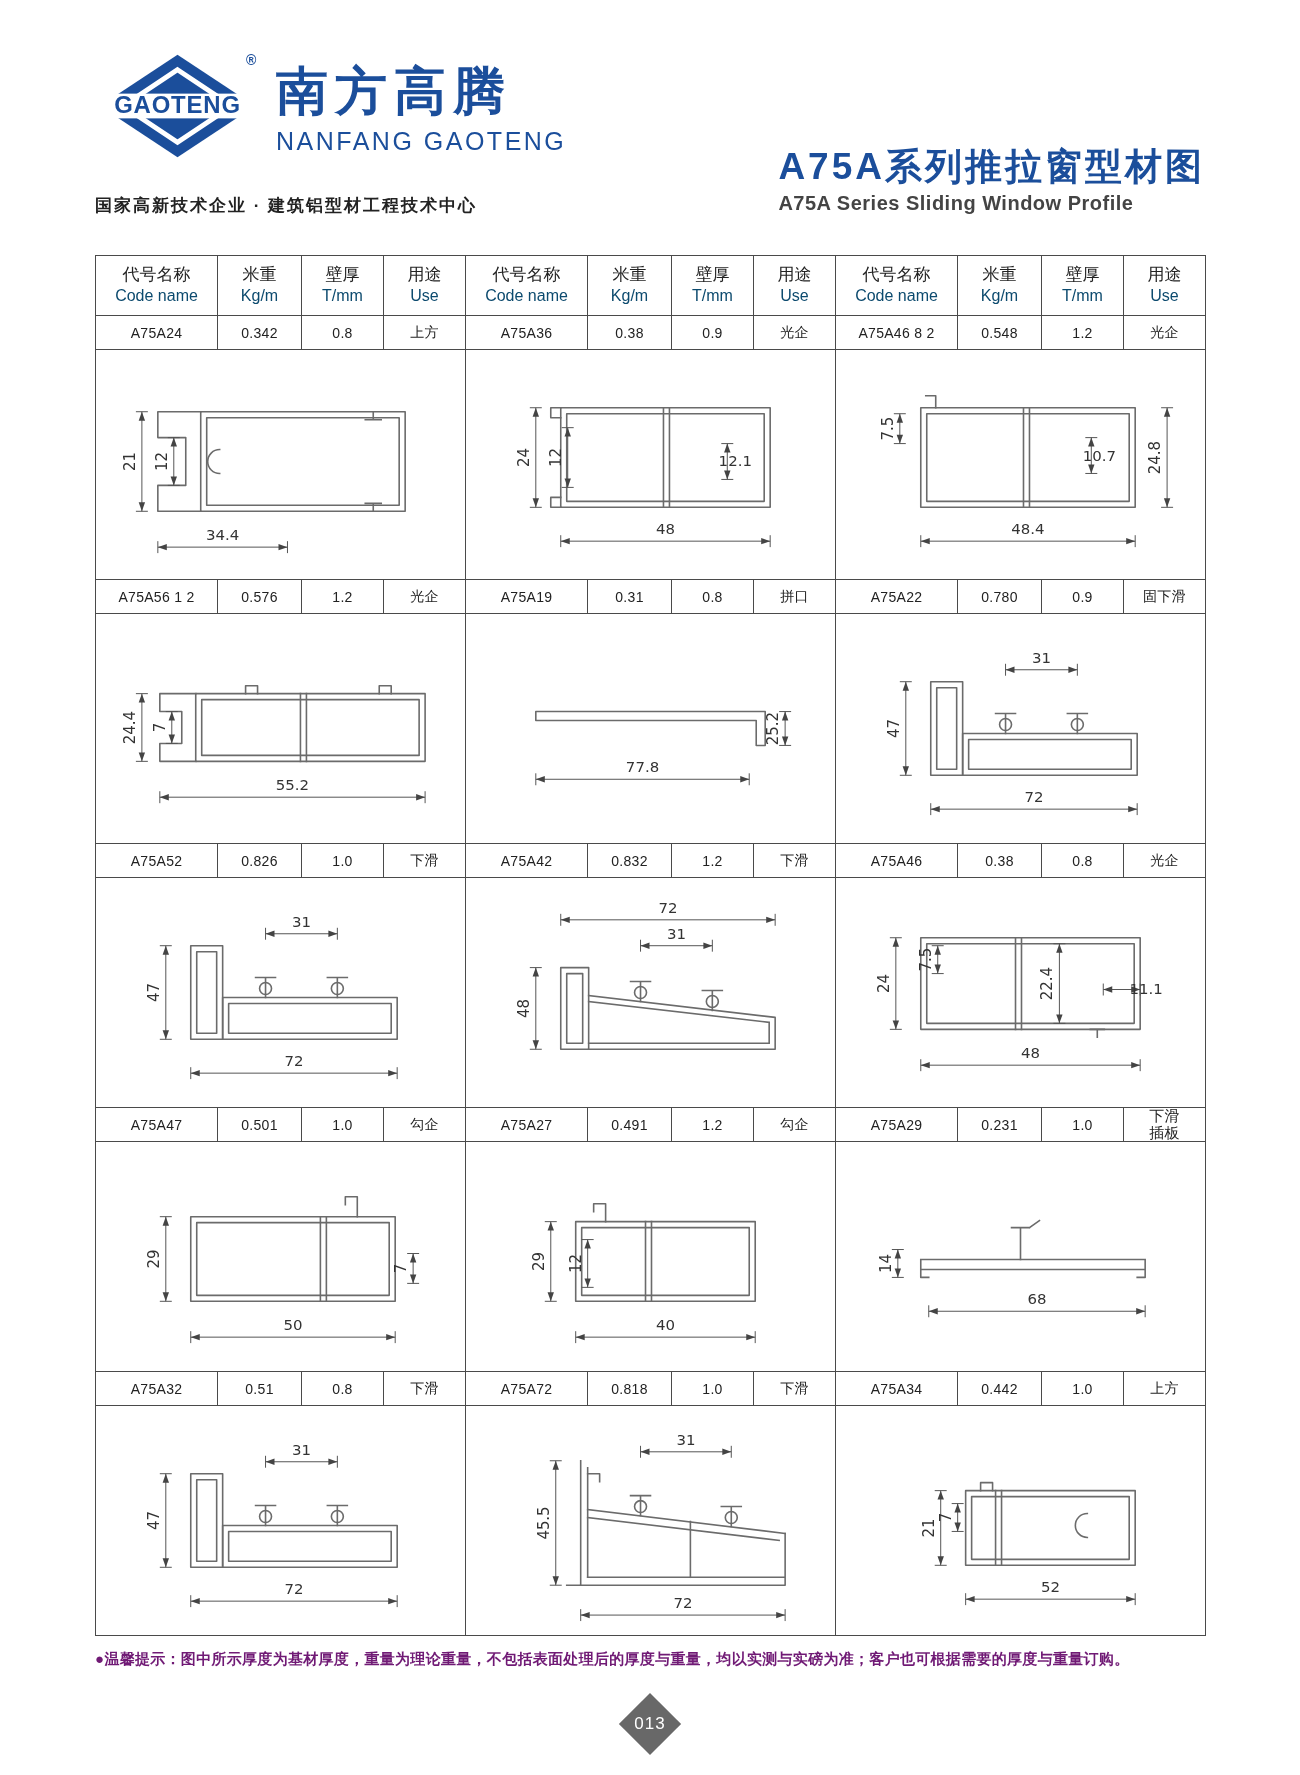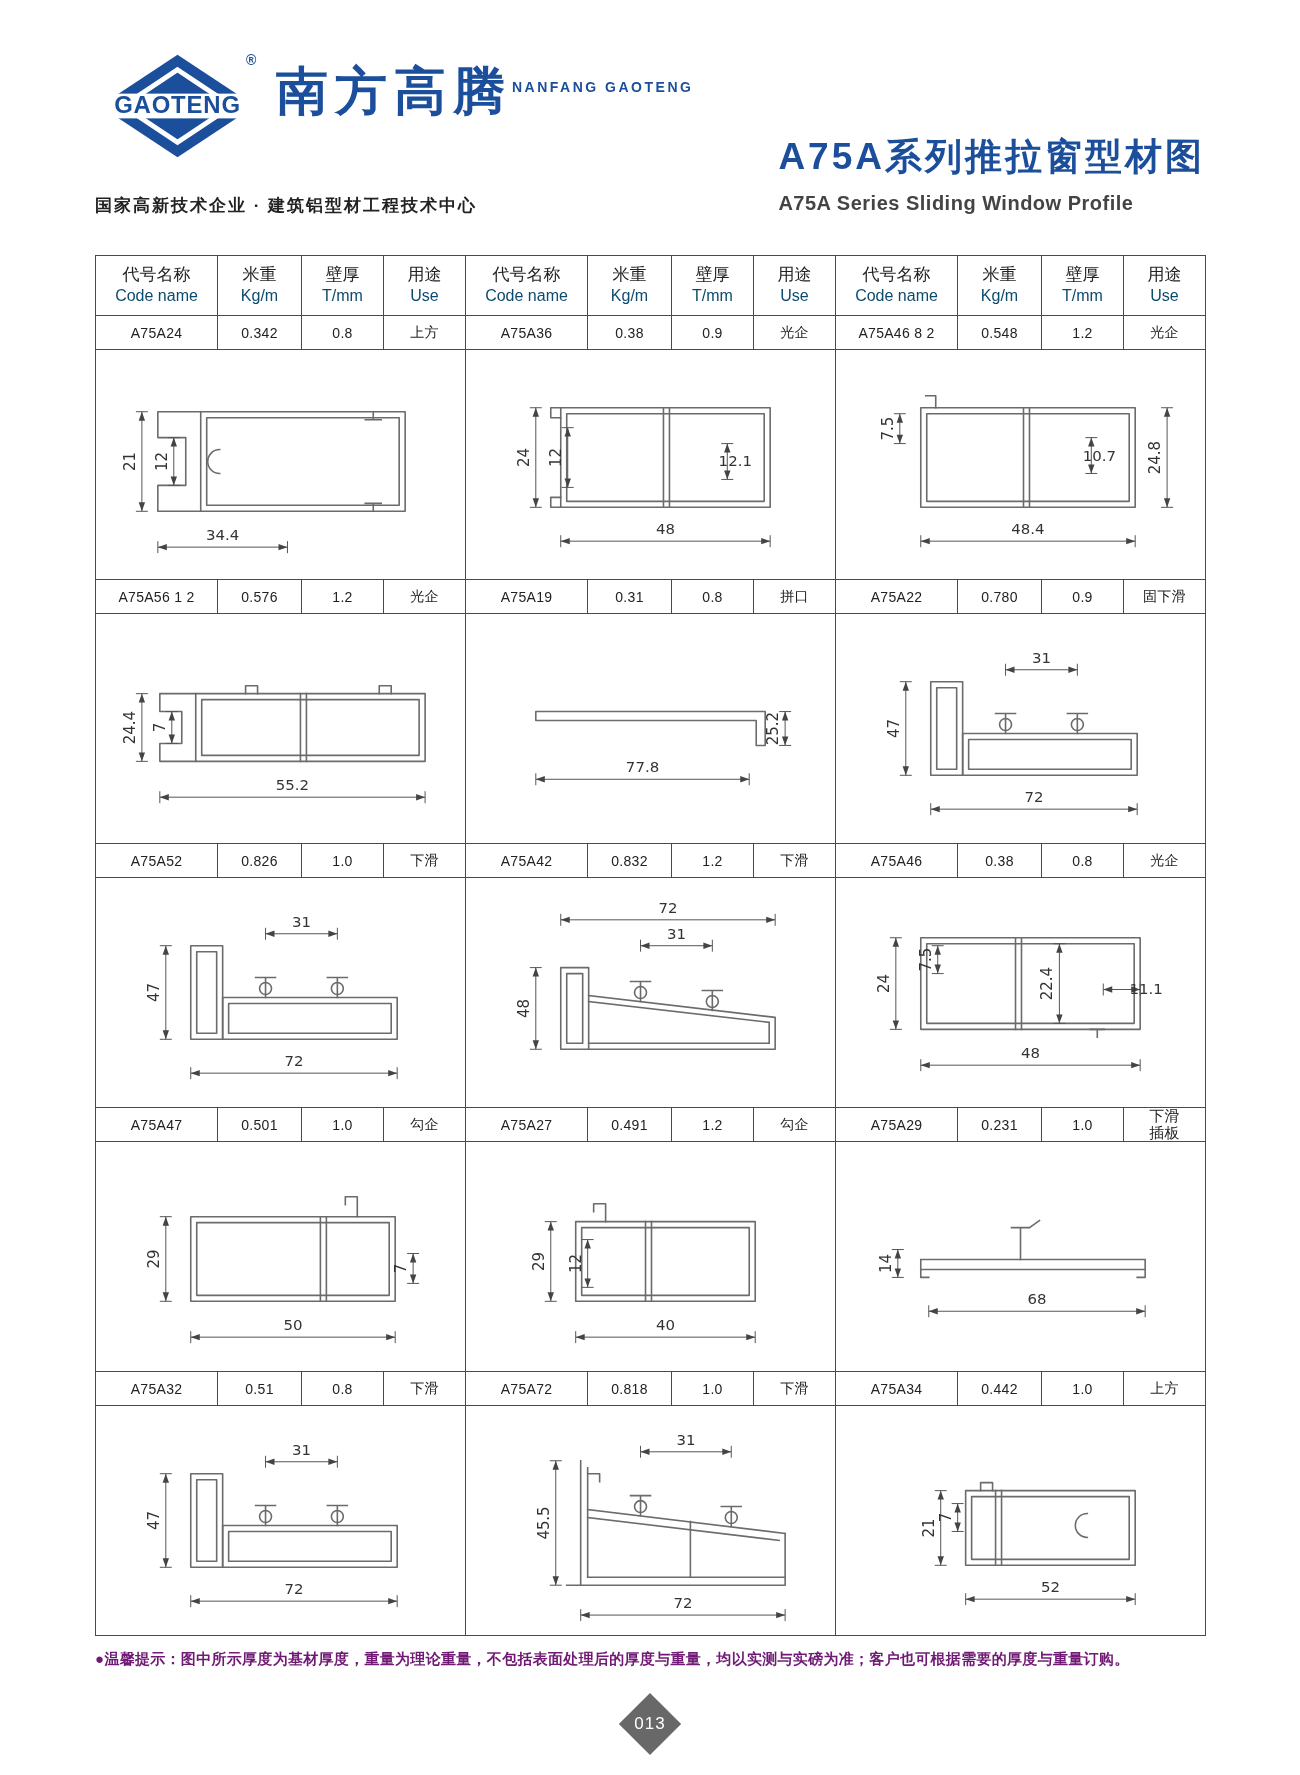--- a/index.html
+++ b/index.html
@@ -8,27 +8,27 @@
     --badge:#686868;
   }
   *{margin:0;padding:0;box-sizing:border-box}
   html,body{background:#fff}
   body{width:1300px;height:1775px;position:relative;font-family:"Liberation Sans",sans-serif;color:#222;overflow:hidden}
   .header{position:absolute;left:95px;width:1110px;top:50px;display:flex;justify-content:space-between;align-items:flex-end}
   .brand-row{display:flex;align-items:flex-start;gap:16px}
   .logo{display:block}
   .logo-fill{fill:var(--blue)}
   .logo-text{fill:var(--blue);font-weight:bold;font-family:"Liberation Sans",sans-serif}
-  .brand-names{display:flex;justify-content:center;margin-top:14px}
+  .brand-names{display:flex;flex-direction:column;justify-content:center;margin-top:14px}
   .brand-cn{font-size:52px;font-weight:bold;color:var(--blue);letter-spacing:7px;line-height:1.05}
-  .brand-en{font-size:14px;font-weight:bold;color:var(--blue);letter-spacing:2.5px;margin-top:15px}
+  .brand-en{font-size:25px;font-weight:normal;color:var(--blue);letter-spacing:2.5px;margin-top:8px}
   .tagline{margin-top:32px;font-size:17px;letter-spacing:2px;color:#222;font-weight:600}
   .title-block{padding-bottom:2px}
   .title-cn{font-size:37px;font-weight:bold;color:var(--blue);letter-spacing:3px}
-  .title-en{font-size:20px;color:#444;margin-top:10px;font-weight:600;letter-spacing:0.5px}
+  .title-en{font-size:20px;color:#444;margin-top:0;font-weight:600;letter-spacing:0.5px}
   .ptable{position:absolute;left:95px;top:255px;width:1111px;border-top:1px solid var(--border);border-left:1px solid var(--border);display:grid;grid-template-columns:repeat(3,122px 84px 82px 82px)}
   .tcell{border-right:1px solid var(--border);border-bottom:1px solid var(--border);display:flex;flex-direction:column;align-items:center;justify-content:center;text-align:center;background:#fff}
   .hcell{height:60px;font-size:17px;line-height:1.3}
   .hcell .en{font-size:16px;color:#0c4a6e}
   .dcell{height:34px;font-size:14px;letter-spacing:0.3px}
   .use2{font-size:15px;line-height:1.08}
   .gcell{height:230px;padding:0;overflow:hidden}
   svg.draw{display:block;width:100%;height:100%}
   .prof{fill:none;stroke:#6b6b6b;stroke-width:1.6;stroke-linejoin:round;stroke-linecap:square}
   .thin{fill:none;stroke:#555;stroke-width:1}

